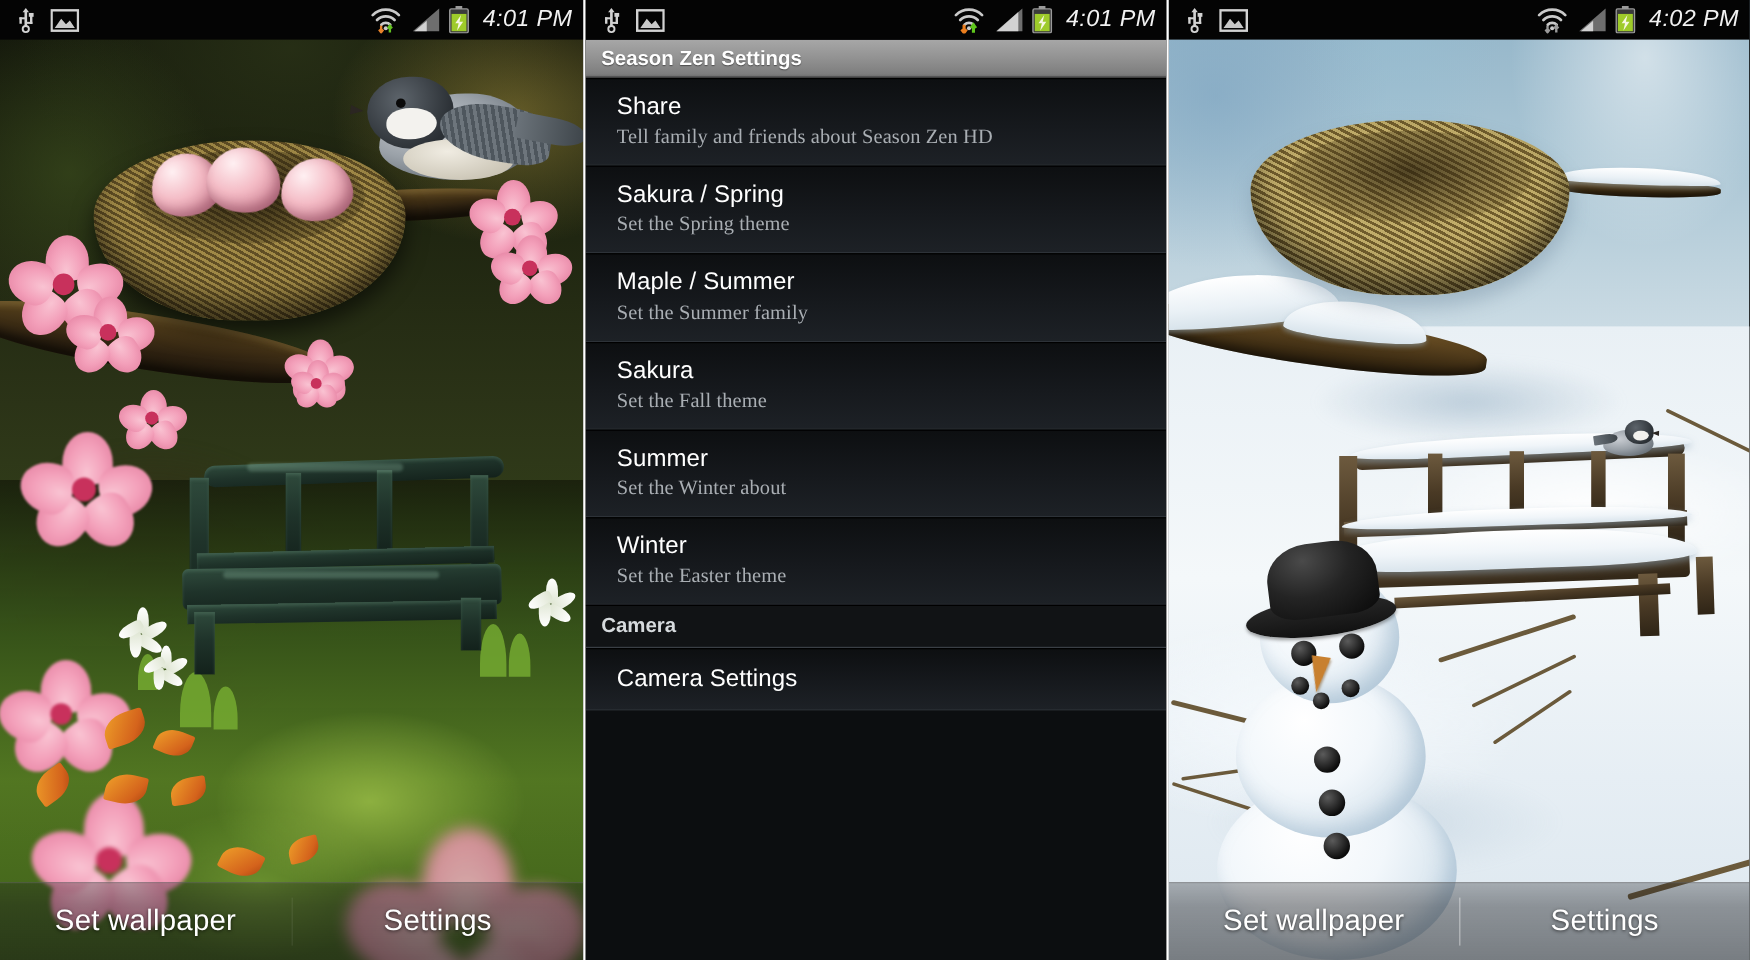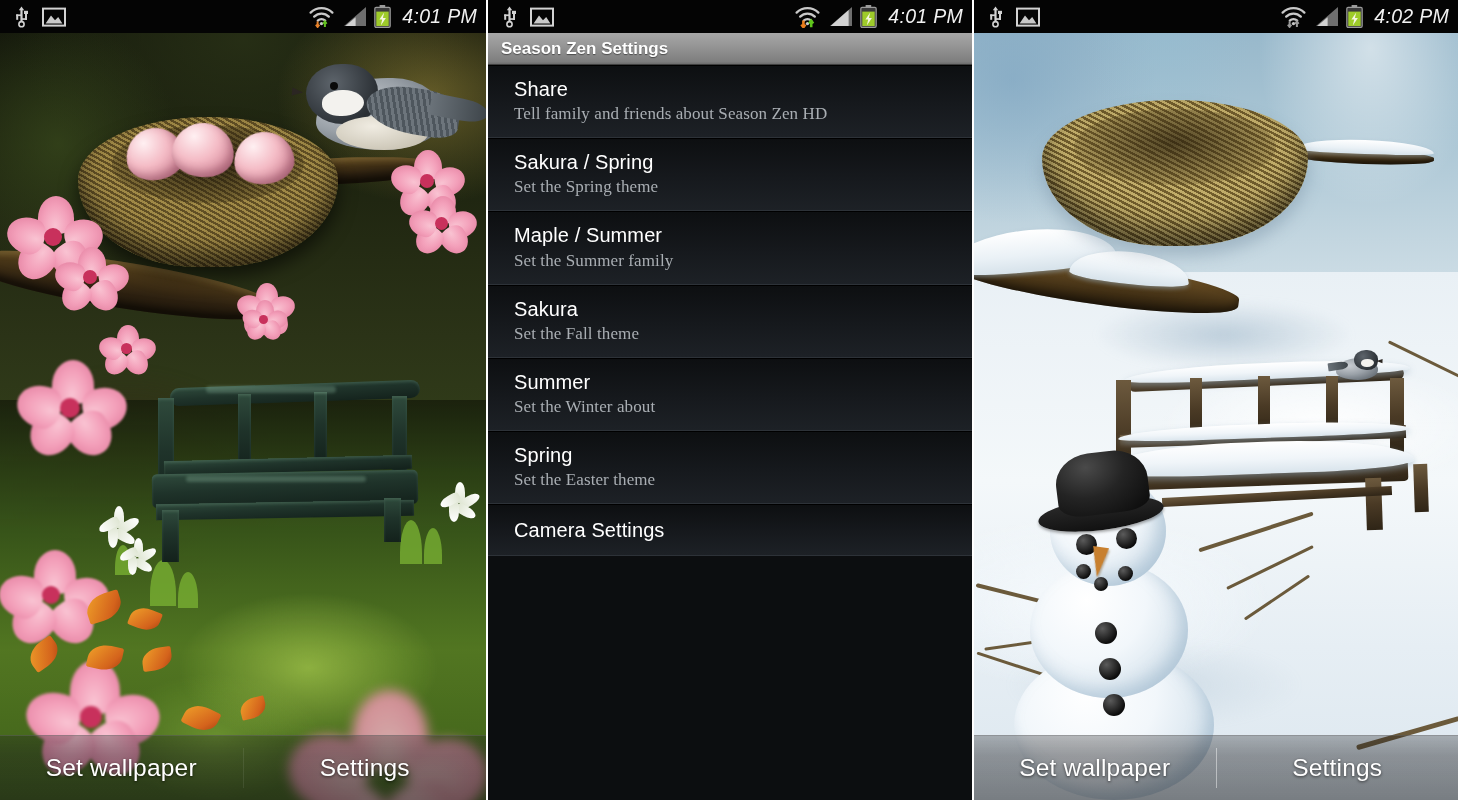--- a/index.html
+++ b/index.html
@@ -518,24 +518,27 @@
         <div class="pref-title">Sakura</div>
         <div class="pref-sub">Set the Fall theme</div>
       </div>
 
       <div class="pref">
         <div class="pref-title">Summer</div>
         <div class="pref-sub">Set the Winter about</div>
       </div>
 
       <div class="pref">
-        <div class="pref-title">Spring</div>
+        <div class="pref-title">Winter</div>
         <div class="pref-sub">Set the Easter theme</div>
       </div>
 
+      <div class="section">
+        <span>Camera</span>
+      </div>
 
       <div class="pref tall">
         <div class="pref-title">Camera Settings</div>
       </div>
     </div>
 
     <div class="statusbar">
       <div class="sb-left">
         <span>
           <svg class="ic" width="15" height="22" viewBox="0 0 15 22">

